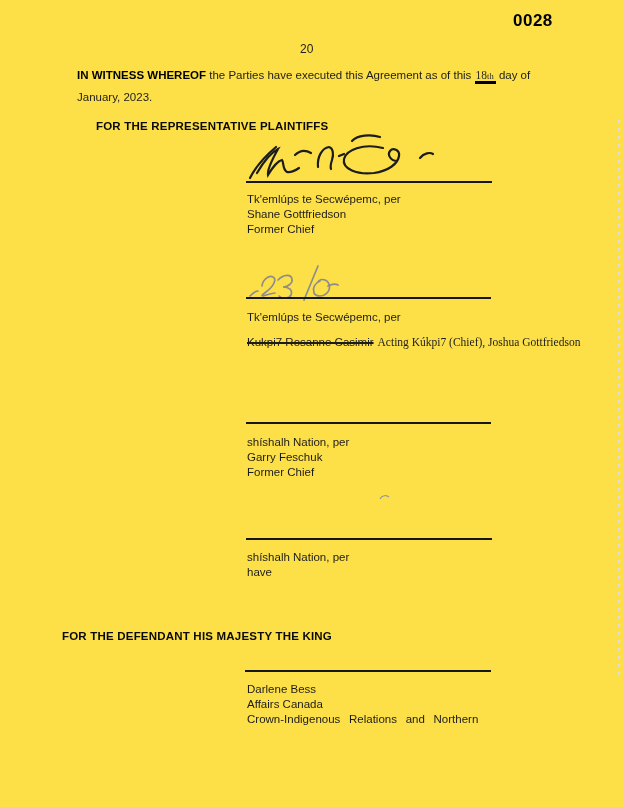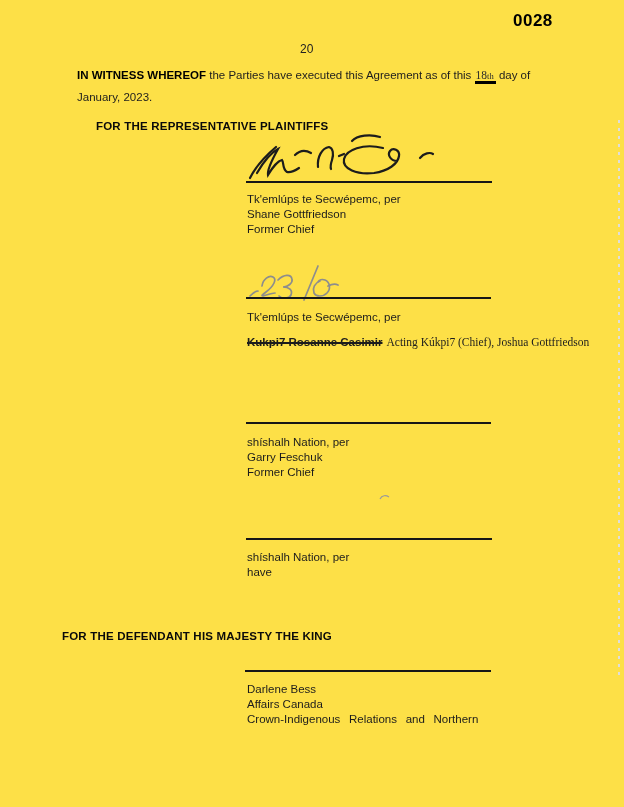--- a/index.html
+++ b/index.html
@@ -31,21 +31,21 @@
   .date-serif .ord{font-size:8.5px;}
   .heading{
     font-weight:bold;color:#0a0a0a;
     font-size:11.5px;line-height:15px;
     letter-spacing:0.2px;
   }
   .sigline{background:#161616;height:2px;}
   .sigtext{line-height:15px;color:#1c1c1c;}
   .sigtext .row{display:block;}
   .strikerow{white-space:nowrap;color:#1c1c1c;}
-  .struck{text-decoration:line-through;text-decoration-thickness:1.5px;font-weight:bold;}
+  .struck{text-decoration:line-through;text-decoration-thickness:1.5px;}
   .serif-insert{
     font-family:"Liberation Serif","DejaVu Serif",serif;
     color:#1d1d1d;margin-left:4px;
   }
   .justified{word-spacing:5.5px;}
   .edge-artifact{
     left:618px;top:120px;width:2px;height:560px;
     background:repeating-linear-gradient(180deg,#dedede 0 3px,transparent 3px 8px);
   }
 </style>

